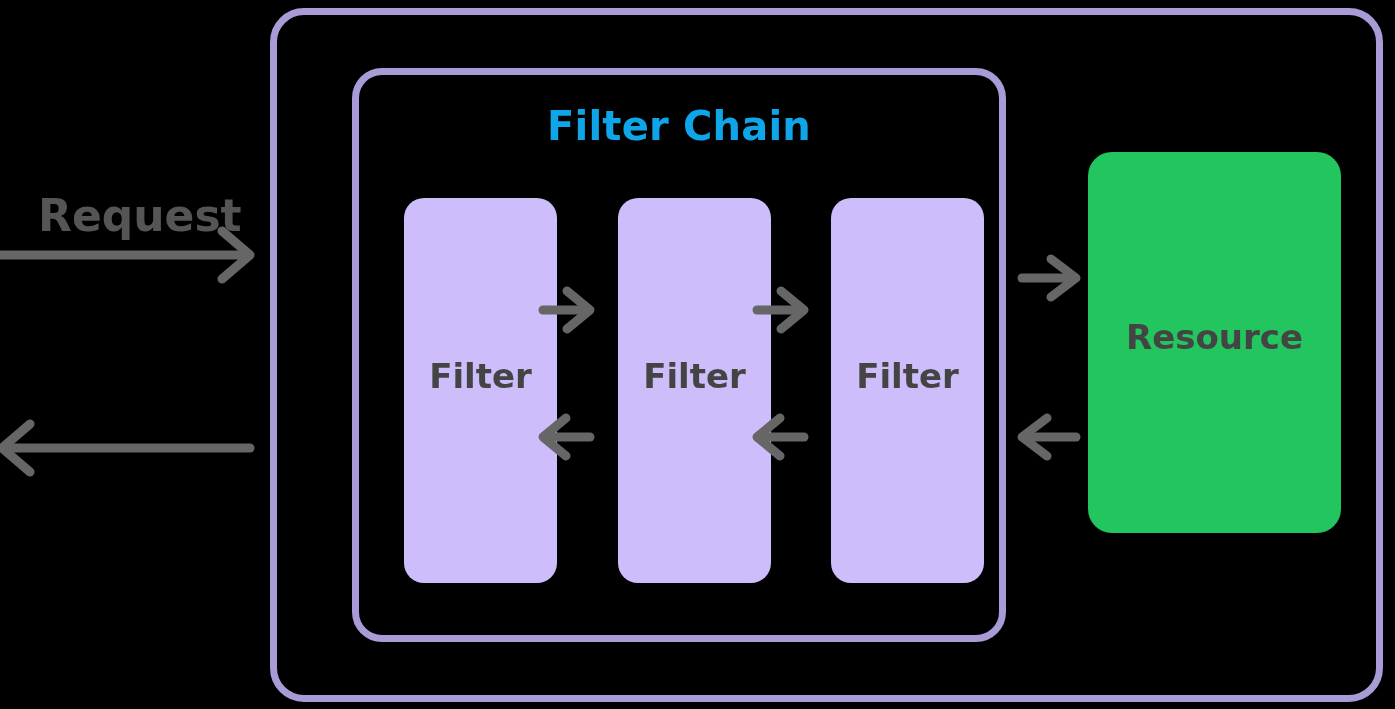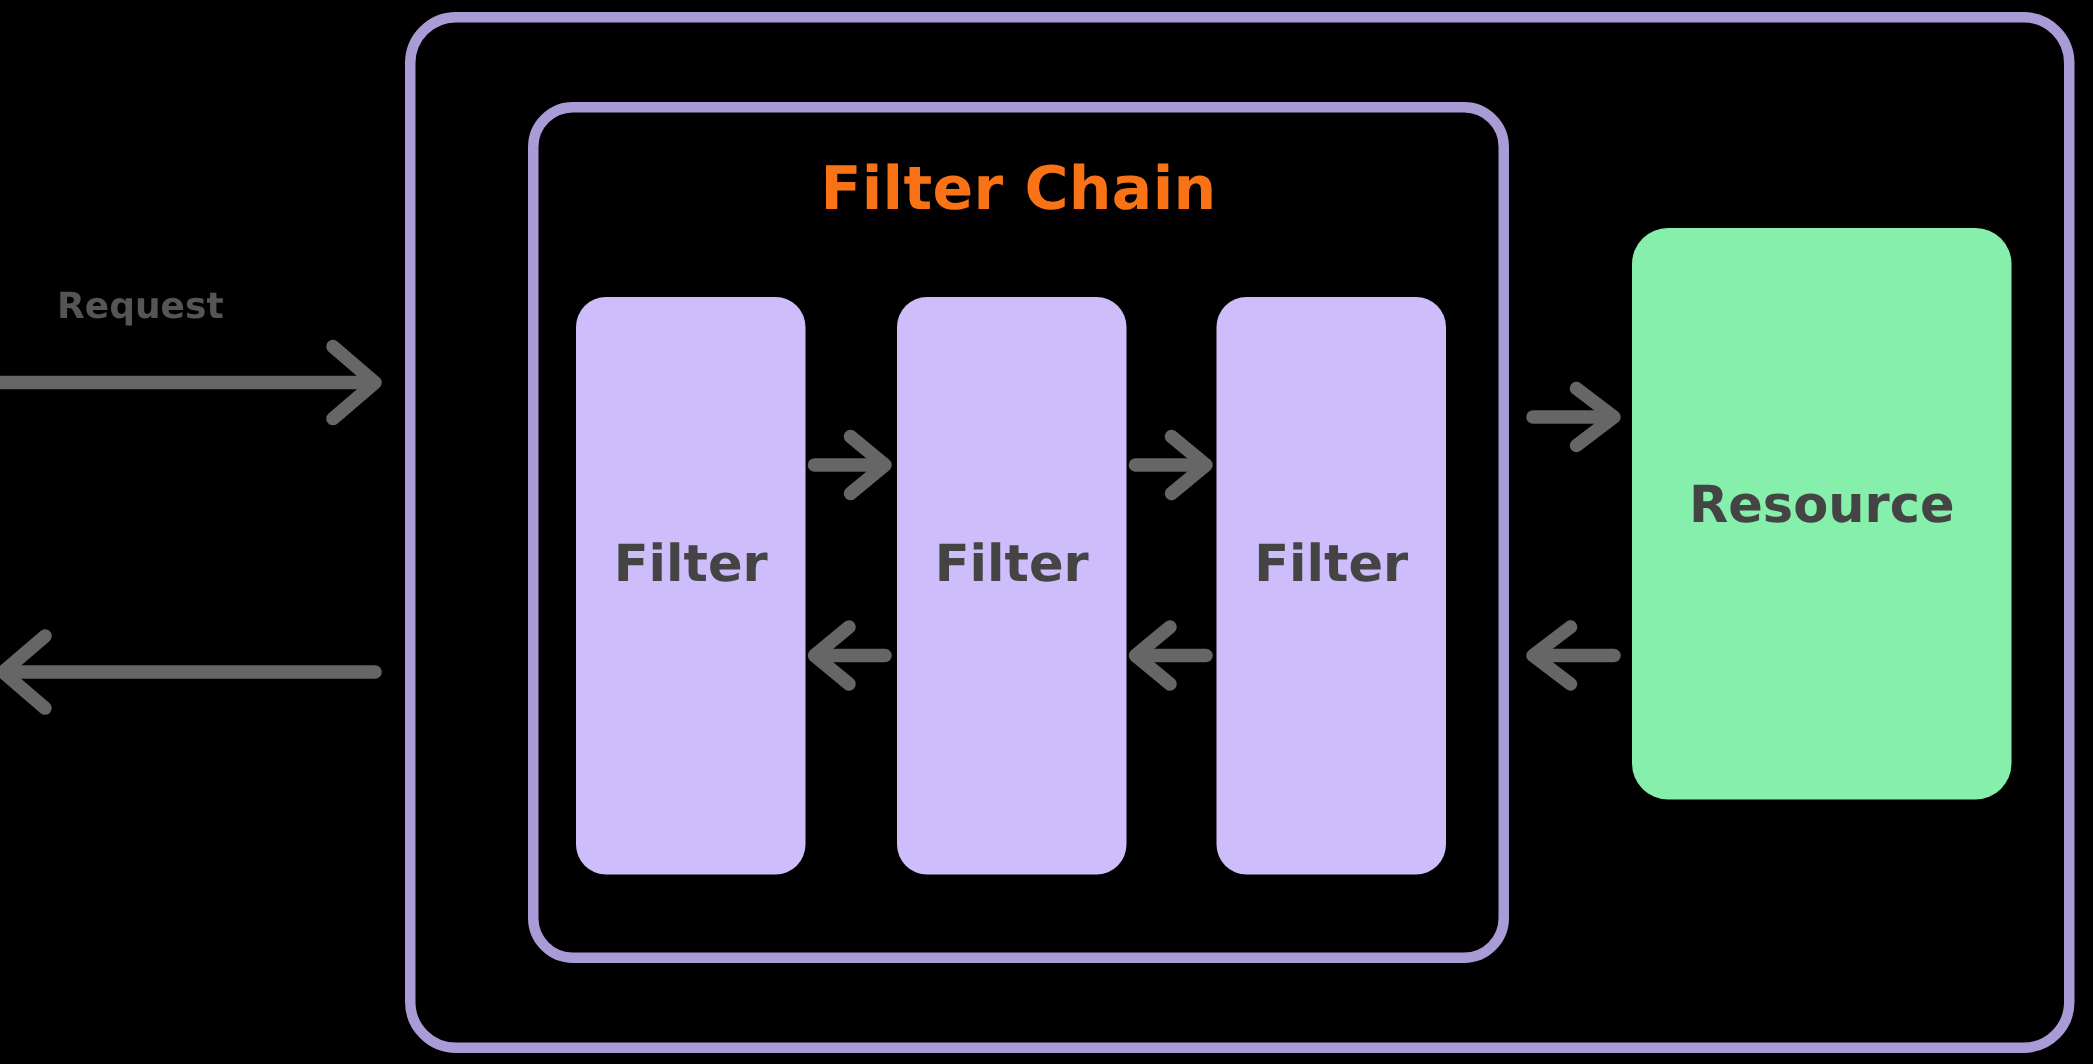--- a/index.html
+++ b/index.html
@@ -42,36 +42,37 @@
     box-sizing: border-box;
     background: transparent;
   }
 
   .chain-title {
     position: absolute;
     left: 352px;
     top: 106px;
     width: 654px;
     text-align: center;
-    color: #f97316;
+    color: #0ea5e9;
     font-size: 40px;
     font-weight: bold;
     letter-spacing: 0.2px;
     line-height: 1.0;
   }
 
   
   .filter-box {
     position: absolute;
     top: 198px;
     width: 153px;
     height: 385px;
     background: #cdbdfa;
     border-radius: 20px;
     box-sizing: border-box;
+    margin-left: 20px;
   }
   .filter-box .filter-label {
     position: absolute;
     left: 0;
     right: 0;
     top: 158px;
     text-align: center;
     color: #444444;
     font-size: 34px;
     font-weight: bold;
@@ -80,40 +81,40 @@
   #filter-1 { left: 598px; }
   #filter-2 { left: 811px; }
 
   
   .resource-box {
     position: absolute;
     left: 1088px;
     top: 152px;
     width: 253px;
     height: 381px;
-    background: #86efac;
+    background: #22c55e;
     border-radius: 24px;
     box-sizing: border-box;
   }
   .resource-box .resource-label {
     position: absolute;
     left: 0;
     right: 0;
     top: 165px;
     text-align: center;
     color: #444444;
     font-size: 34px;
     font-weight: bold;
   }
 
   
   .edge-label {
     position: absolute;
     color: #555555;
-    font-size: 24px;
+    font-size: 44px;
     font-weight: bold;
     white-space: nowrap;
   }
   #label-request  { left: 38px; top: 190px; }
   #label-response { left: 34px; top: 383px; }
 
   
   .arrow-layer {
     position: absolute;
     left: 0;

